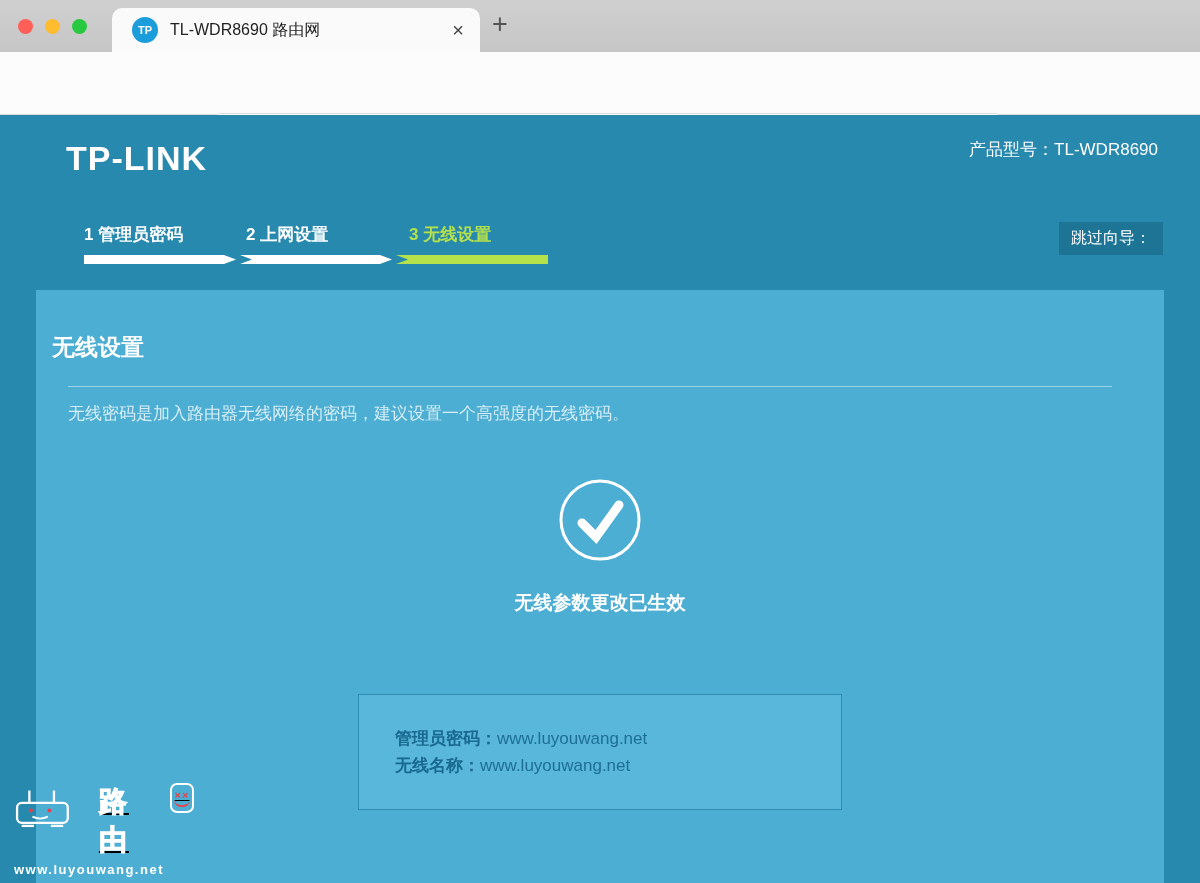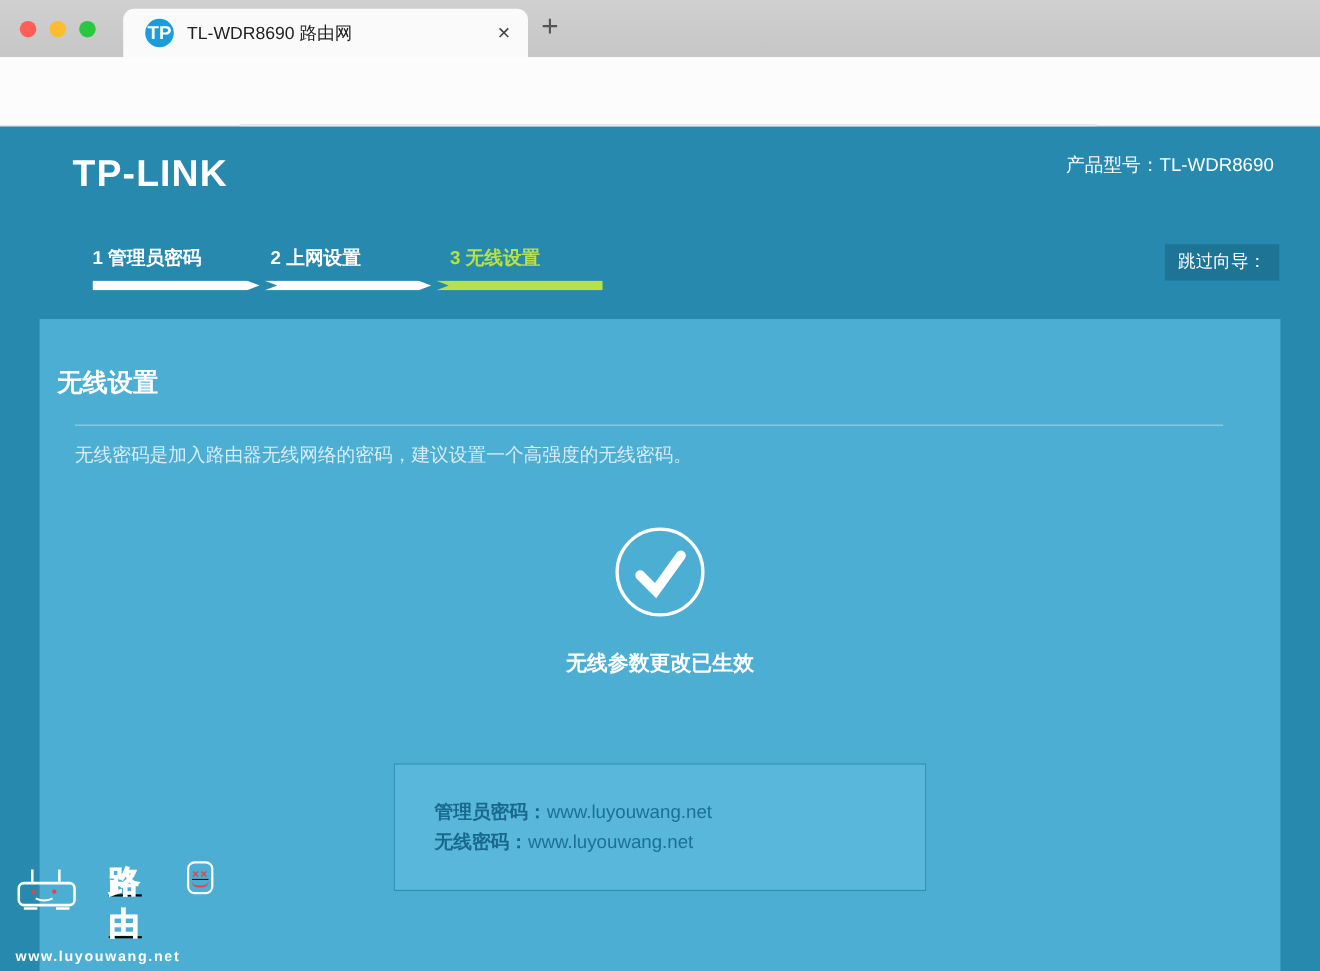--- a/index.html
+++ b/index.html
@@ -8,21 +8,21 @@
 
   
   .tabbar { position:relative; height:52px; background:linear-gradient(#d0d0d0,#c6c6c6); }
   .traffic { position:absolute; top:19px; width:15px; height:15px; border-radius:50%; }
   .t-close { left:18px;  background:#ff5f57; }
   .t-min   { left:45px;  background:#febc2e; }
   .t-max   { left:72px;  background:#28c840; }
   .tab { position:absolute; left:112px; top:8px; width:368px; height:44px;
     background:#fafafa; border-radius:10px 10px 0 0; display:flex; align-items:center; }
   .favicon { width:26px; height:26px; border-radius:50%; background:#1b9cdb; color:#fff;
-    font-size:17px; font-weight:bold; display:flex; align-items:center; justify-content:center;
+    font-size:11px; font-weight:bold; display:flex; align-items:center; justify-content:center;
     margin:0 12px 0 20px; }
   .tab-title { flex:1; font-size:16px; color:#222; white-space:nowrap; overflow:hidden; }
   .tab-close { font-size:20px; color:#444; padding:0 16px; cursor:default; }
   .newtab { position:absolute; left:492px; top:9px; font-size:27px; color:#555; font-weight:300; }
 
   .toolbar { position:relative; height:63px; background:#fcfcfc; border-bottom:1px solid #d9d9d9; }
   .nav-glyph { position:absolute; top:66px; font-size:27px; color:#3c3c3c; line-height:32px; }
   .back { left:26px; }
   .fwd  { left:92px; color:#c3c3c3; }
   .refresh { left:160px; top:64px; font-size:25px; }
@@ -186,21 +186,21 @@
       </svg>
     </div>
 
     <div class="status-title">无线参数更改已生效</div>
 
     <div class="info-box">
       <div>
         <span class="info-label">管理员密码：</span><span>www.luyouwang.net</span>
       </div>
       <div>
-        <span class="info-label">无线密码：</span><span>www.luyouwang.net</span>
+        <span class="info-label">无线名称：</span><span>www.luyouwang.net</span>
       </div>
     </div>
   </div>
 
   <div class="watermark">
     <div class="wm-row">
       <svg width="78" height="52" viewBox="0 0 78 52">
         <line x1="20" y1="2" x2="20" y2="18" stroke="#fff" stroke-width="3"></line>
         <line x1="52" y1="2" x2="52" y2="18" stroke="#fff" stroke-width="3"></line>
         <rect x="4" y="18" width="66" height="26" rx="6" fill="none" stroke="#fff" stroke-width="3"></rect>

